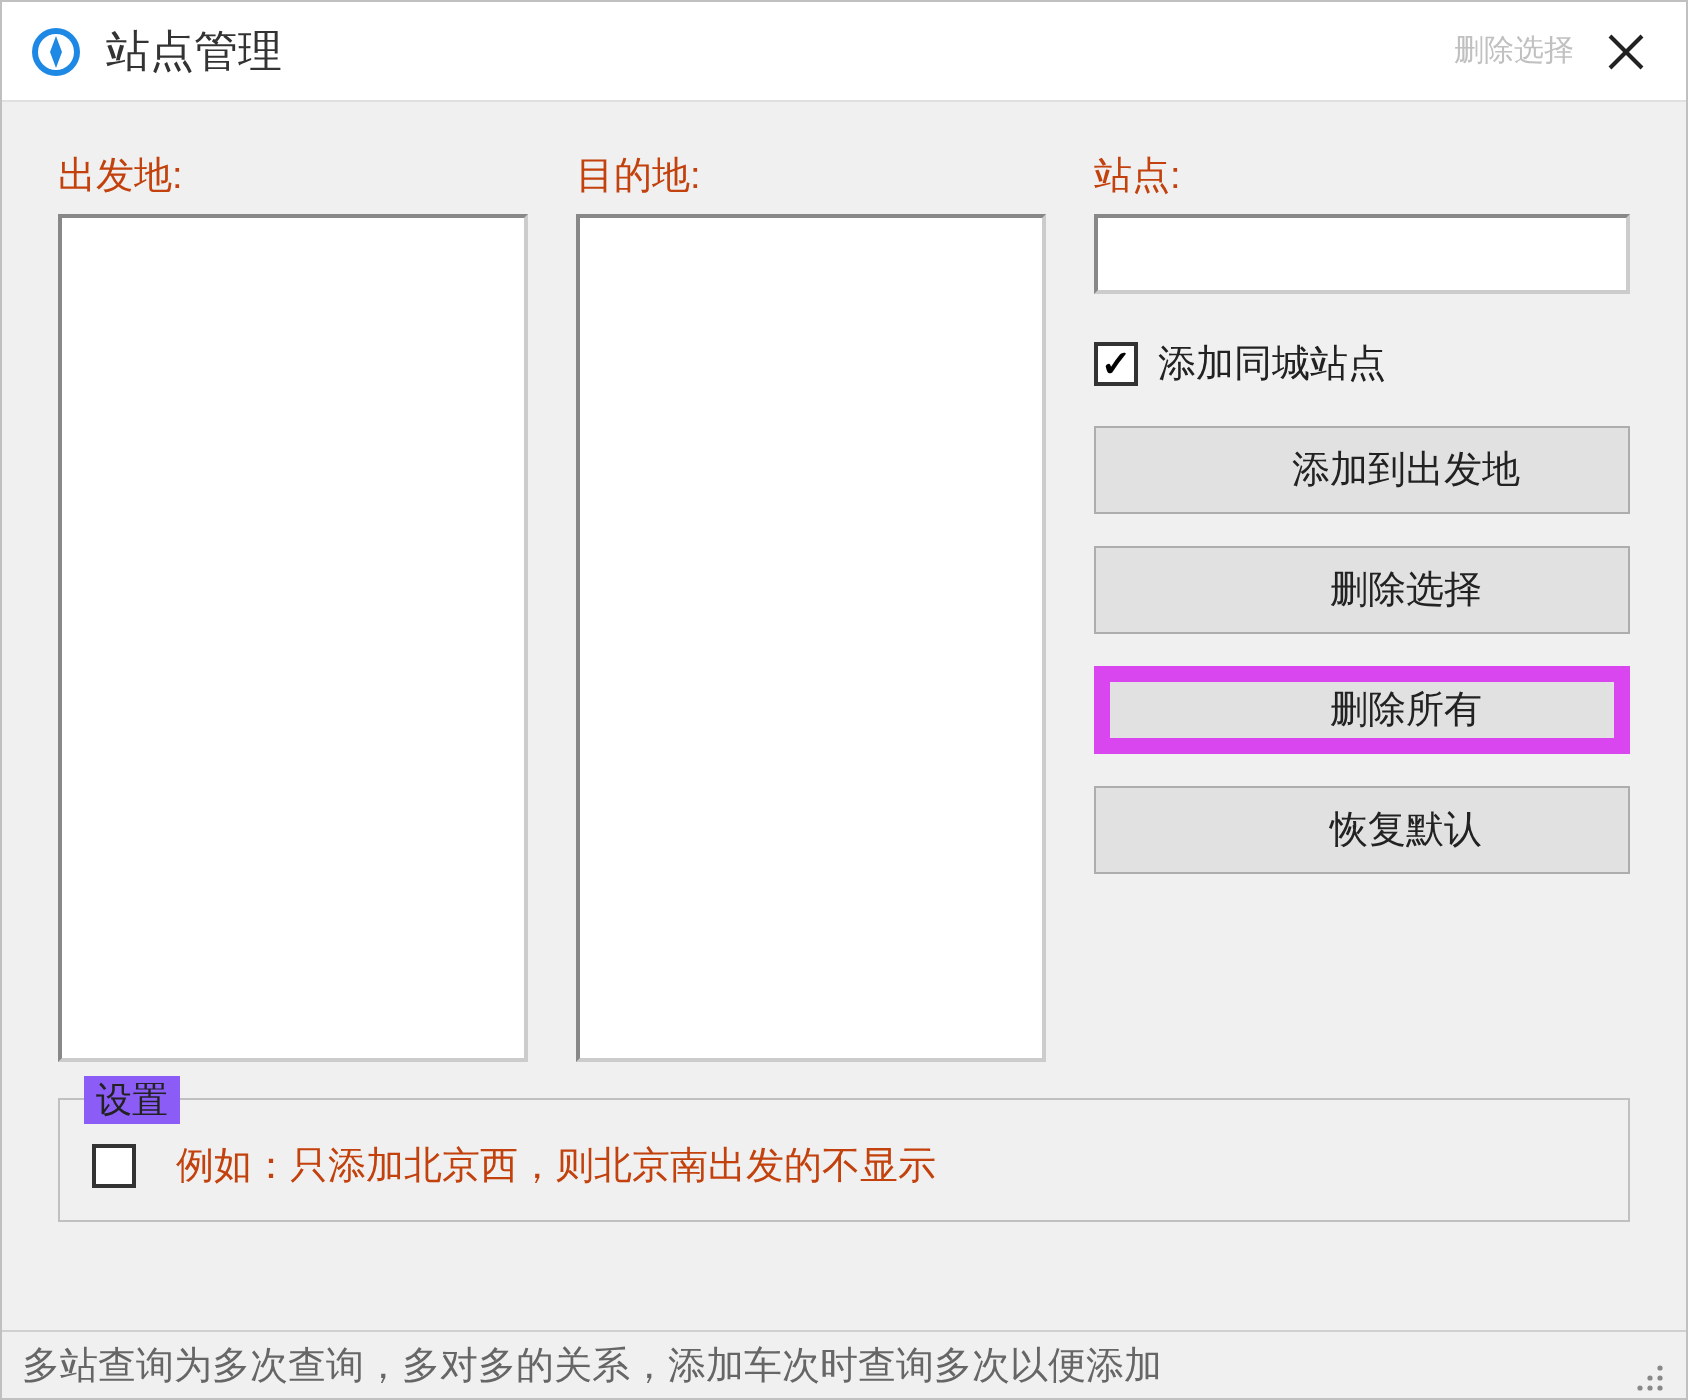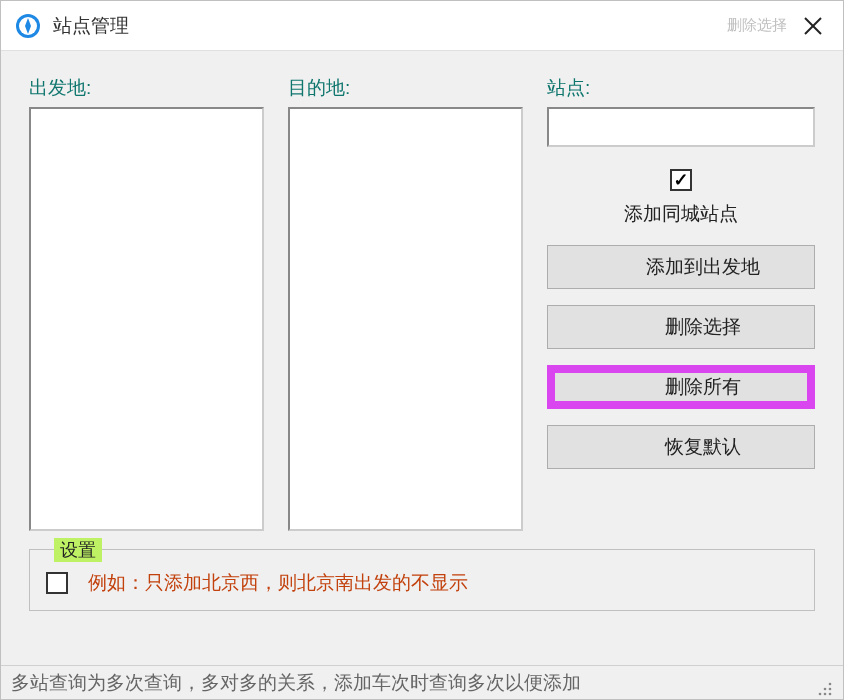--- a/index.html
+++ b/index.html
@@ -32,21 +32,21 @@
       background: #ffffff;
       border-bottom: 1px solid #e0e0e0;
     }
     .titlebar-icon {
       width: 26px;
       height: 26px;
       margin-right: 12px;
       flex-shrink: 0;
     }
     .titlebar-text {
-      font-size: 19px;
+      font-size: 22px;
       color: #333;
       flex: 1;
     }
     .watermark {
       color: #c0c0c0;
       font-size: 15px;
       margin-right: 10px;
     }
     .close-btn {
       width: 32px;
@@ -74,21 +74,21 @@
       flex-direction: column;
     }
     .col-departure, .col-destination {
       width: 235px;
     }
     .col-station {
       flex: 1;
     }
     .col-label {
       font-size: 19px;
-      color: #0f766e;
+      color: #c2410c;
       margin-bottom: 6px;
     }
     .listbox {
       width: 100%;
       height: 424px;
       background: #fff;
       border: 2px solid #888;
       border-right-color: #ccc;
       border-bottom-color: #ccc;
     }
@@ -102,21 +102,20 @@
       padding: 4px 6px;
       font-size: 17px;
       font-family: inherit;
     }
     .checkbox-row {
       display: flex;
       align-items: center;
       margin-top: 22px;
       margin-bottom: 18px;
       gap: 10px;
-      flex-direction: column;
     }
     .checkbox {
       width: 22px;
       height: 22px;
       border: 2px solid #333;
       background: #fff;
       display: flex;
       align-items: center;
       justify-content: center;
       flex-shrink: 0;
@@ -152,22 +151,22 @@
     }
     .settings-group {
       border: 1px solid #c0c0c0;
       margin-top: 18px;
       padding: 14px 16px 14px 16px;
       position: relative;
     }
     .settings-legend {
       position: absolute;
       top: -12px;
-      left: 24px;
-      background: #bef264;
+      left: 12px;
+      background: #8b5cf6;
       padding: 0 6px;
       font-size: 18px;
       color: #222;
     }
     .settings-row {
       display: flex;
       align-items: center;
       gap: 10px;
       margin-top: 6px;
     }

